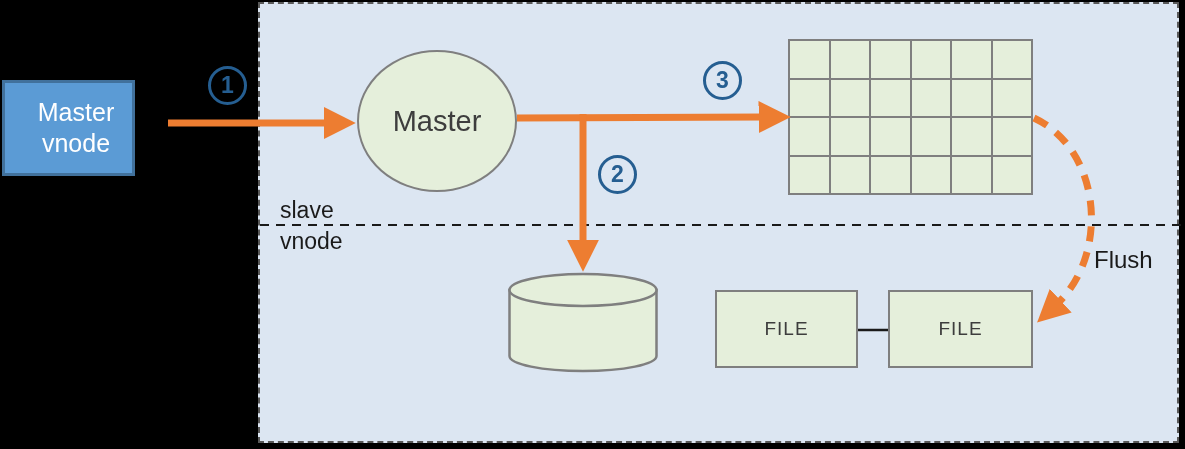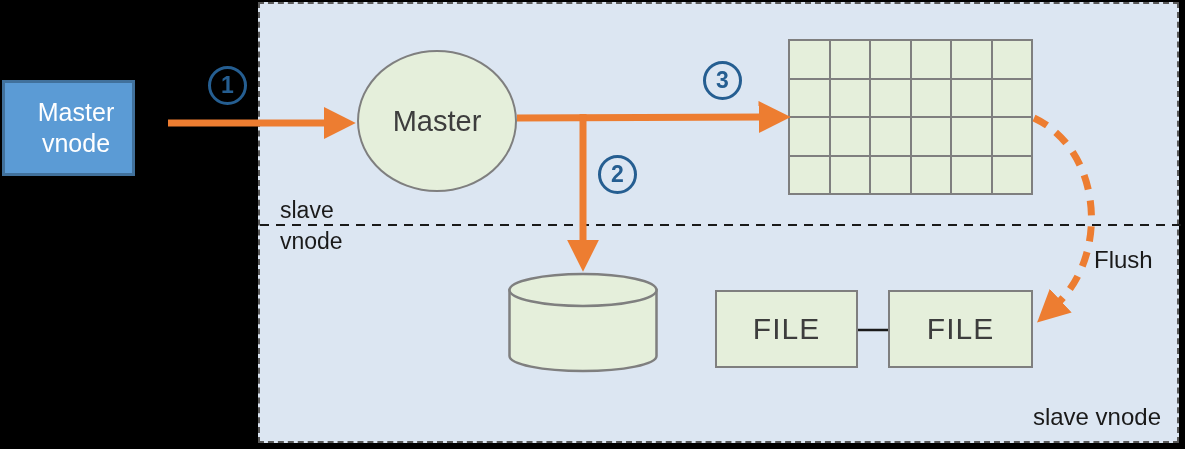--- a/index.html
+++ b/index.html
@@ -72,21 +72,21 @@
   .wal-label {
     position: absolute; left: 508px; top: 396px; width: 150px;
     text-align: center; color: var(--ink, #1a1a1a); font-size: 25px;
   }
   .file-box {
     position: absolute; top: 290px; height: 78px;
     background: var(--node-fill, #e5efdb);
     border: 2.5px solid var(--node-border, #808080);
     display: flex; align-items: center; justify-content: center;
     color: var(--text-dark, #3d3d3d);
-    font-size: 30px; letter-spacing: 1px;
+    font-size: 19px; letter-spacing: 1px;
   }
   .file-1 { left: 715px; width: 143px; }
   .file-2 { left: 888px; width: 145px; }
   .flush-label {
     position: absolute; left: 1094px; top: 246px;
     color: var(--ink, #1a1a1a); font-size: 24px;
   }
   .slave-label {
     position: absolute; right: 24px; top: 403px;
     color: var(--ink, #1a1a1a); font-size: 24px;
@@ -159,21 +159,20 @@
   <div class="file-box file-1">
     <span>FILE</span>
   </div>
   <div class="file-box file-2">
     <span>FILE</span>
   </div>
 
 
   <div class="flush-label">Flush</div>
 
-  <div class="slave-label">slave vnode</div>
 
   <svg class="overlay" viewBox="0 0 1185 449">
     <defs>
       <marker id="arrowO" viewBox="0 0 10 10" refX="2" refY="5" markerWidth="4.6" markerHeight="4.6" orient="auto-start-reverse">
         <path d="M0 0 L10 5 L0 10 Z" class="fill-orange"></path>
       </marker>
     </defs>
 
     <g>
       <path class="cyl" d="M 509.5 290 L 509.5 356 A 73.5 15 0 0 0 656.5 356 L 656.5 290 Z"></path>

